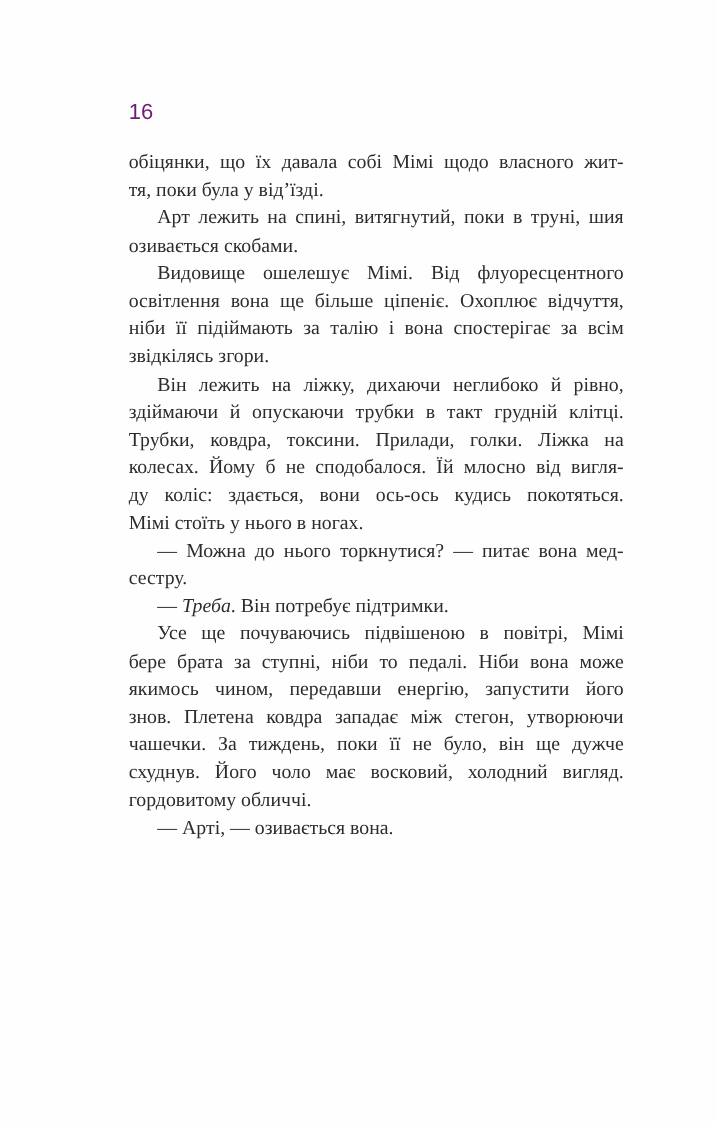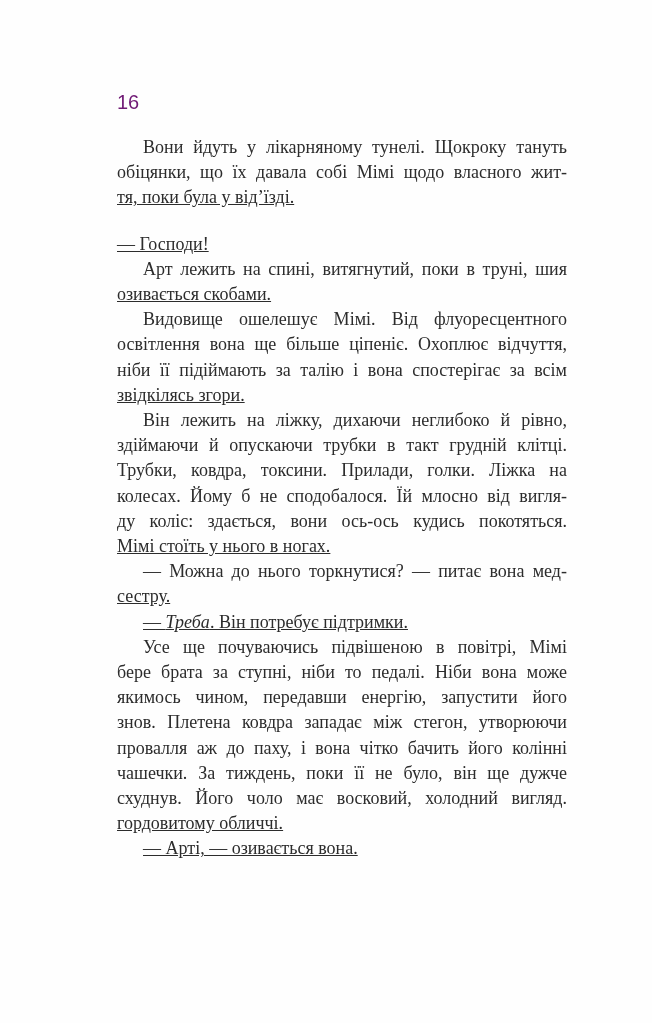--- a/index.html
+++ b/index.html
@@ -36,60 +36,56 @@
     font-size: 18px;
     line-height: 25.2px;
     color: #2c2c2c;
   }
   .line {
     text-align: justify;
     text-align-last: justify;
   }
   .line.last {
     text-align-last: left;
-    text-decoration: underline;
   }
   .line.indent {
     text-indent: 26px;
   }
   .line.gap {
     margin-top: 21px;
   }
   .italic {
     font-style: italic;
   }
 </style>
 </head>
 <body>
 
 <div class="page">
   <div class="page-number">16</div>
   <div class="text-block" id="text-block">
-      <div class="line indent"><span>Вони йдуть у лікарняному тунелі. Щокроку тануть</span></div>
       <div class="line"><span>обіцянки, що їх давала собі Мімі щодо власного жит-</span></div>
       <div class="line last"><span>тя, поки була у від’їзді.</span></div>
-      <div class="line last gap"><span>— Господи!</span></div>
       <div class="line indent"><span>Арт лежить на спині, витягнутий, поки в труні, шия</span></div>
       <div class="line last"><span>озивається скобами.</span></div>
       <div class="line indent"><span>Видовище ошелешує Мімі. Від флуоресцентного</span></div>
       <div class="line"><span>освітлення вона ще більше ціпеніє. Охоплює відчуття,</span></div>
       <div class="line"><span>ніби її підіймають за талію і вона спостерігає за всім</span></div>
       <div class="line last"><span>звідкілясь згори.</span></div>
       <div class="line indent"><span>Він лежить на ліжку, дихаючи неглибоко й рівно,</span></div>
       <div class="line"><span>здіймаючи й опускаючи трубки в такт грудній клітці.</span></div>
       <div class="line"><span>Трубки, ковдра, токсини. Прилади, голки. Ліжка на</span></div>
       <div class="line"><span>колесах. Йому б не сподобалося. Їй млосно від вигля-</span></div>
       <div class="line"><span>ду коліс: здається, вони ось-ось кудись покотяться.</span></div>
       <div class="line last"><span>Мімі стоїть у нього в ногах.</span></div>
       <div class="line indent"><span>— Можна до нього торкнутися? — питає вона мед-</span></div>
       <div class="line last"><span>сестру.</span></div>
       <div class="line last indent"><span>— </span><span class="italic">Треба</span><span>. Він потребує підтримки.</span></div>
       <div class="line indent"><span>Усе ще почуваючись підвішеною в повітрі, Мімі</span></div>
       <div class="line"><span>бере брата за ступні, ніби то педалі. Ніби вона може</span></div>
       <div class="line"><span>якимось чином, передавши енергію, запустити його</span></div>
       <div class="line"><span>знов. Плетена ковдра западає між стегон, утворюючи</span></div>
-      <div class="line"><span>провалля аж до паху, і вона чітко бачить його колінні</span></div>
       <div class="line"><span>чашечки. За тиждень, поки її не було, він ще дужче</span></div>
       <div class="line"><span>схуднув. Його чоло має восковий, холодний вигляд.</span></div>
       <div class="line last"><span>гордовитому обличчі.</span></div>
       <div class="line last indent"><span>— Арті, — озивається вона.</span></div>
     </div>
 </div>
 
 </body></html>

